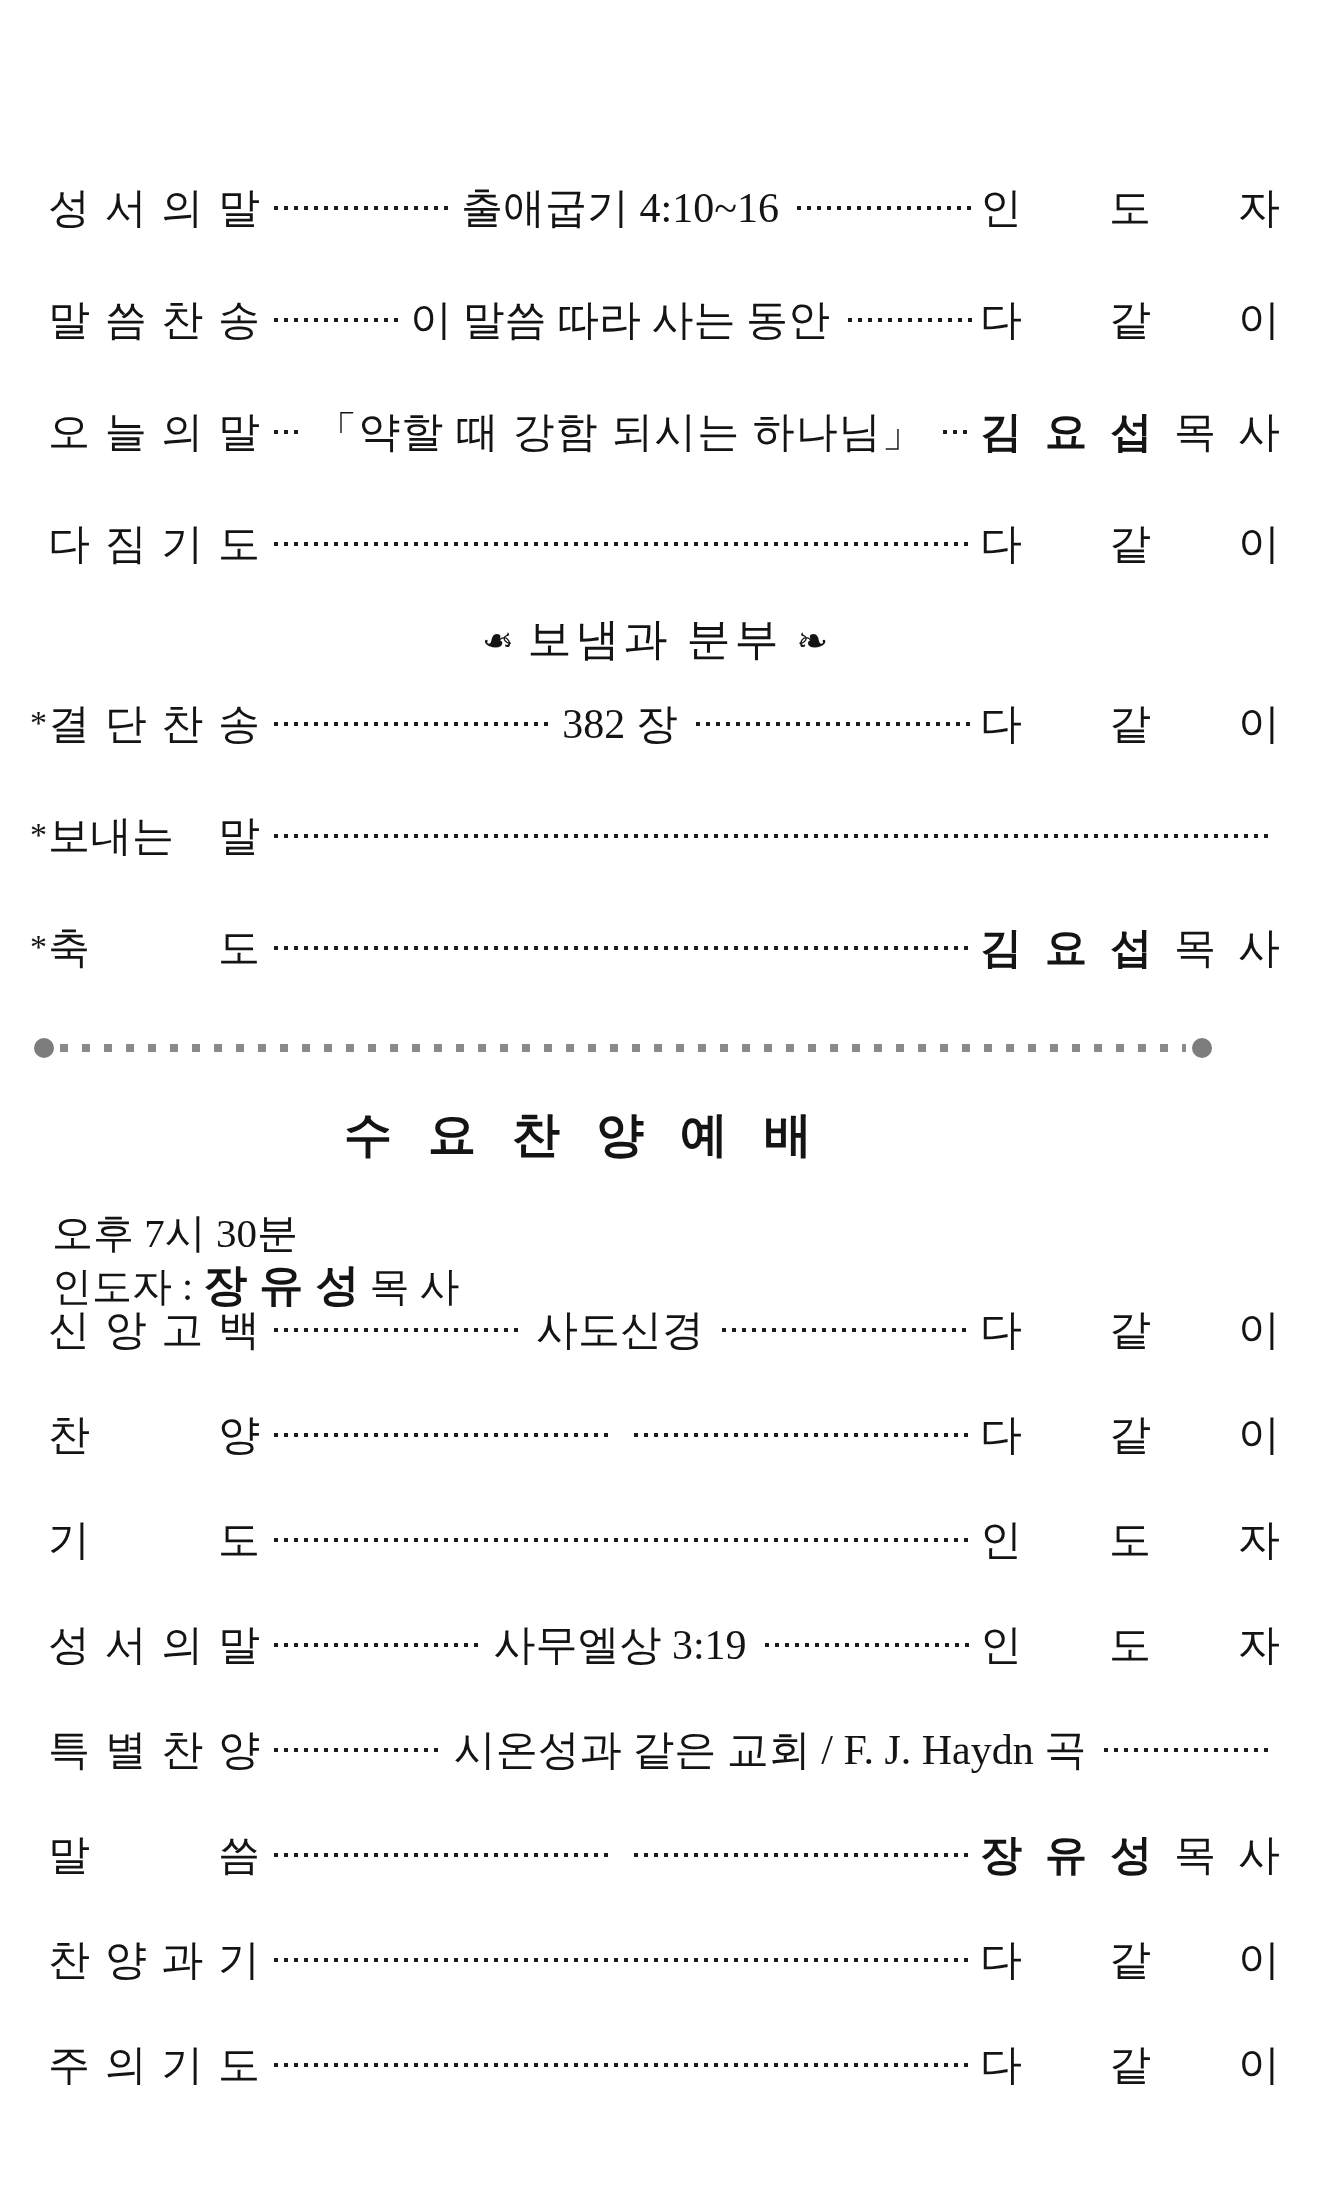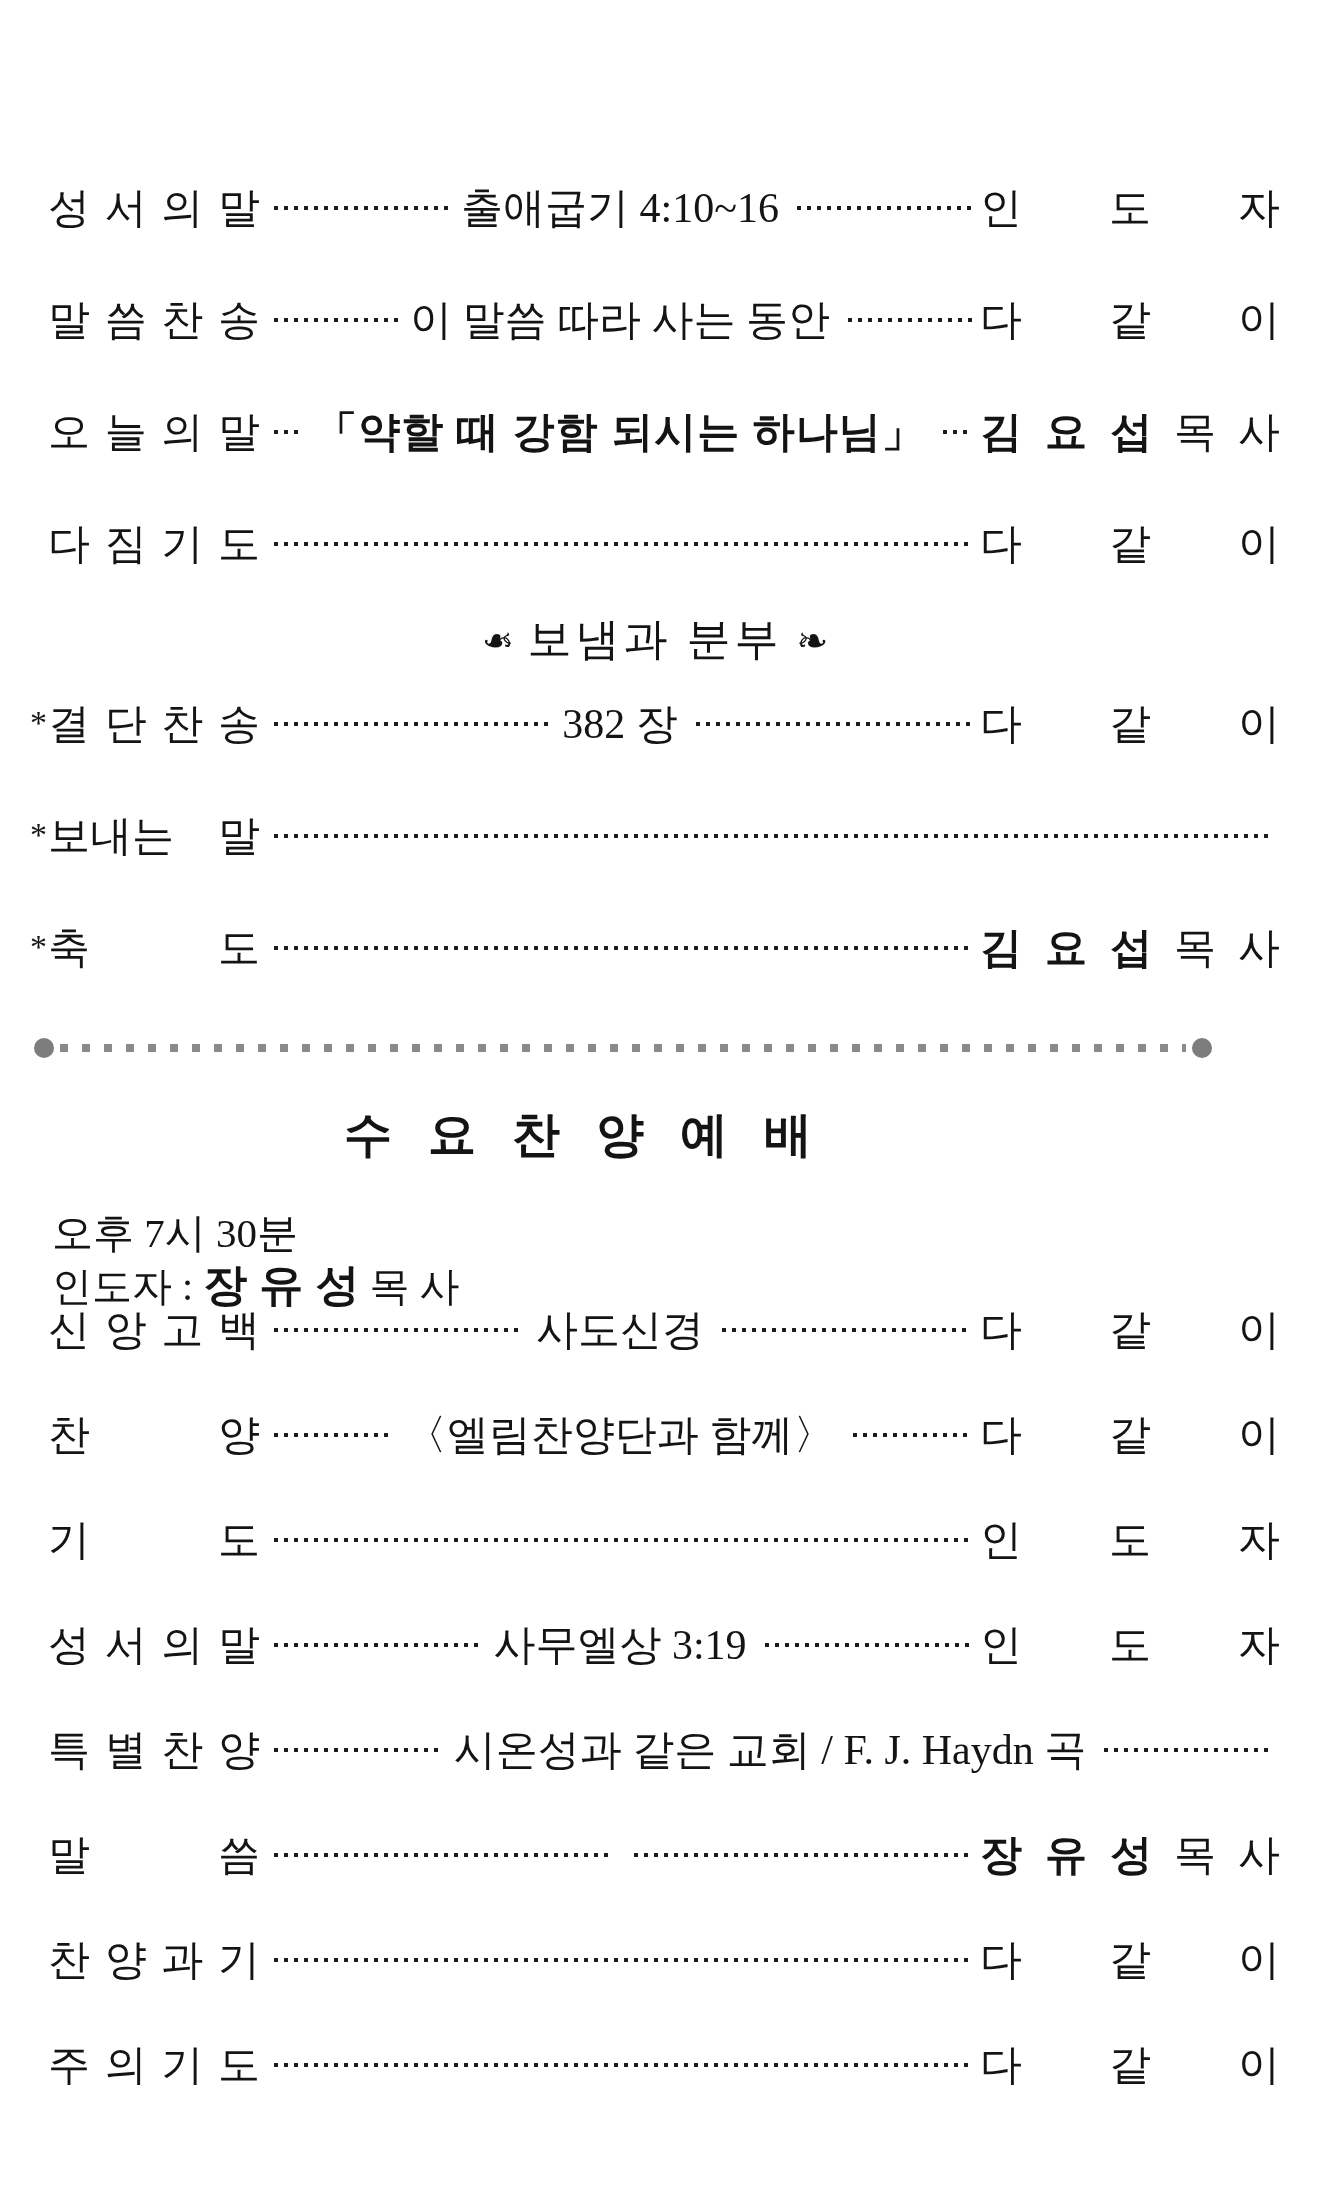--- a/index.html
+++ b/index.html
@@ -35,21 +35,21 @@
     background-image:radial-gradient(circle,#1a1a1a 2.1px,rgba(0,0,0,0) 2.5px);
     background-size:10px 46px;
     background-repeat:repeat-x;
     background-position:3px 55%;
   }
   .center{
     flex:0 0 auto;text-align:center;padding:0 4px;
   }
   .center.bold-gothic{
     font-family:"Liberation Sans","DejaVu Sans",sans-serif;
-    font-weight:700;letter-spacing:1px;
+    font-weight:400;letter-spacing:1px;
   }
   .performer{
     flex:0 0 300px;width:300px;
     text-align:justify;text-align-last:justify;
     white-space:normal;overflow:hidden;max-height:46px;
   }
   .perf-name{
     font-family:"Liberation Sans","DejaVu Sans",sans-serif;
     font-weight:700;
   }
@@ -208,21 +208,20 @@
     <span class="performer">
       <span class="perf-name"></span>
       <span class="perf-title">다 같 이</span>
     </span>
   </div>
 
   <div class="row">
     <span class="asterisk"></span>
     <span class="label">찬 양</span>
     <span class="dots"></span>
-    <span class="center">〈엘림찬양단과 함께〉</span>
     <span class="dots dots-2"></span>
     <span class="performer">
       <span class="perf-name"></span>
       <span class="perf-title">다 같 이</span>
     </span>
   </div>
 
   <div class="row">
     <span class="asterisk"></span>
     <span class="label">기 도</span>

